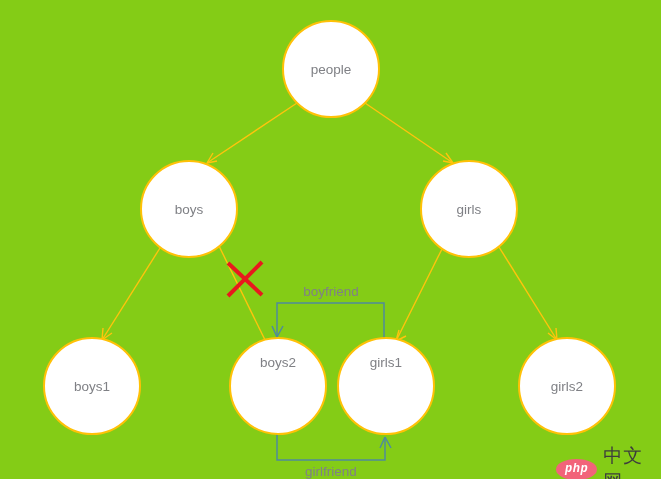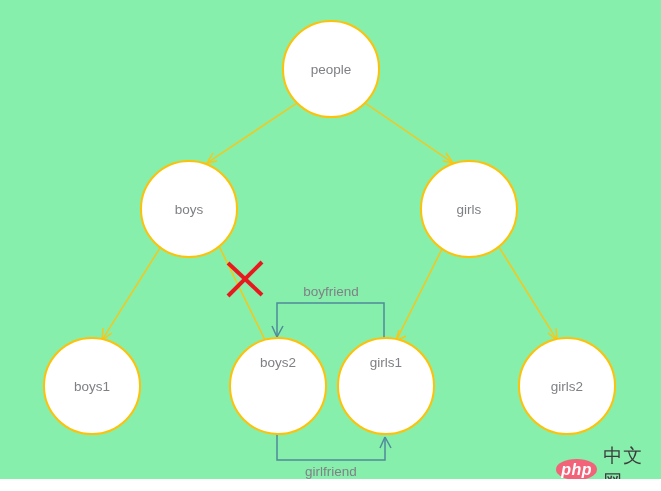--- a/index.html
+++ b/index.html
@@ -7,21 +7,21 @@
     padding: 0;
     background: #ffffff;
   }
   body {
     font-family: "Liberation Sans", sans-serif;
   }
   #canvas {
     position: relative;
     width: 661px;
     height: 479px;
-    background: #86efac;
+    background: #84cc16;
     overflow: hidden;
   }
   #diagram-svg {
     position: absolute;
     left: 0;
     top: 0;
     width: 661px;
     height: 491px;
   }
   .node-label {
@@ -61,24 +61,24 @@
     display: flex;
     align-items: center;
     gap: 6px;
   }
   .wm-badge {
     width: 43px;
     height: 21px;
     border-radius: 50%;
     background: #f2637a;
     color: #ffffff;
-    font-family: Liberation Sans, sans-serif;
+    font-family: Liberation Mono, monospace;
     font-style: italic;
     font-weight: bold;
-    font-size: 16px;
+    font-size: 12px;
     line-height: 21px;
     text-align: center;
     letter-spacing: 0.5px;
   }
   .wm-text {
     font-family: "DejaVu Sans", sans-serif;
     font-size: 19px;
     color: #3d3d3d;
     letter-spacing: 1px;
   }

